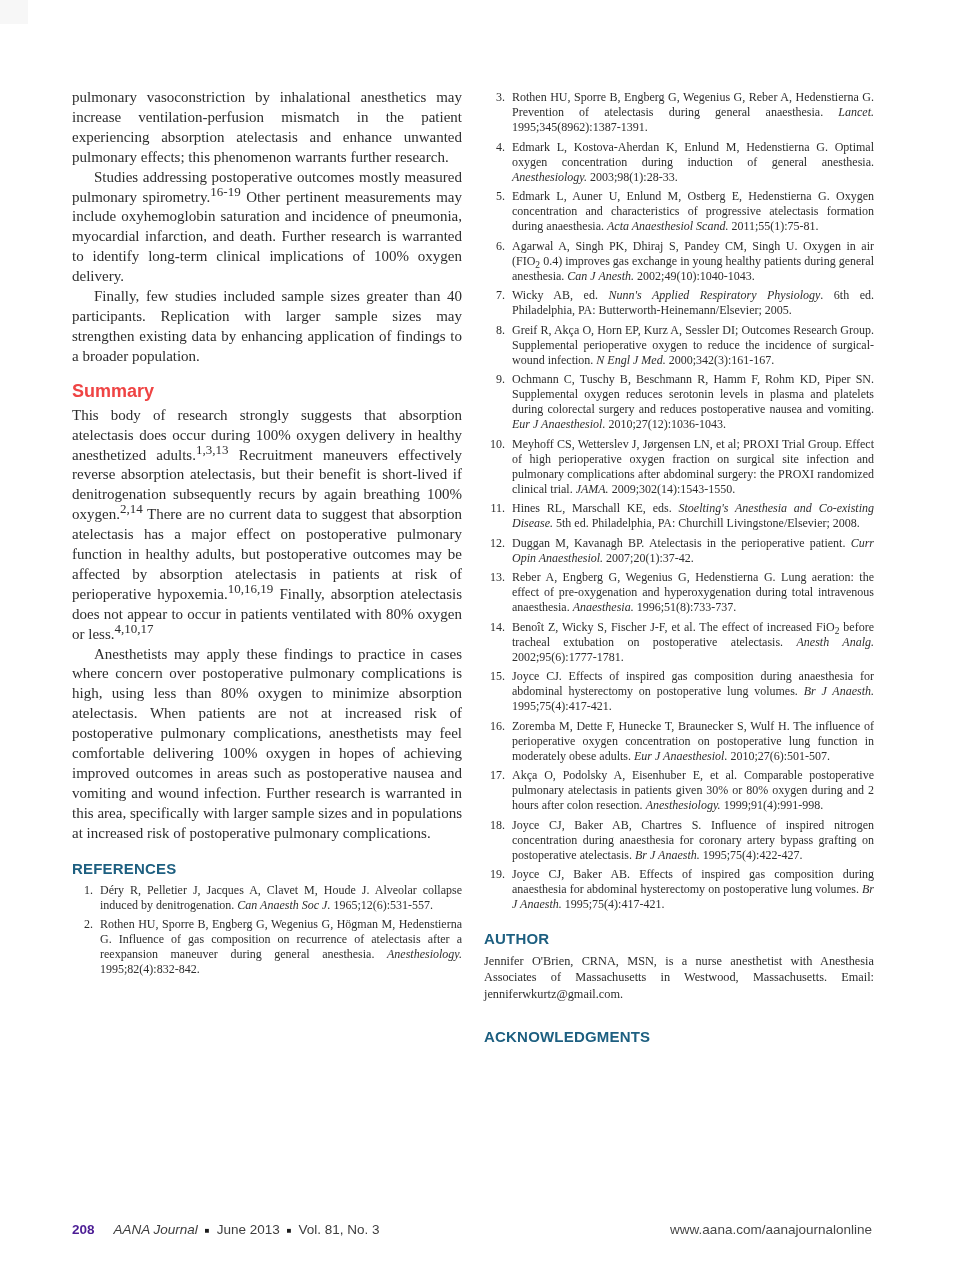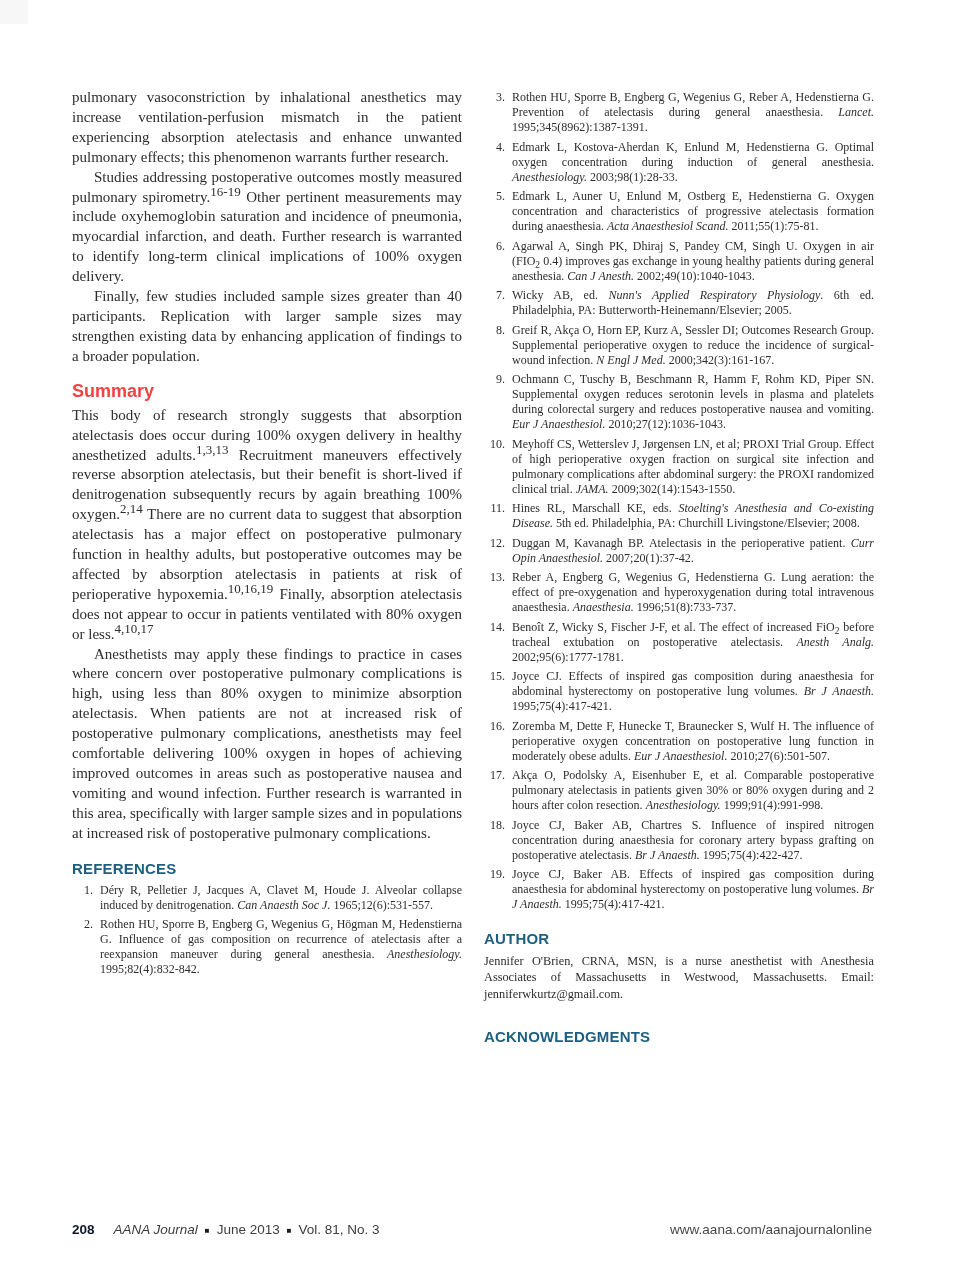--- a/index.html
+++ b/index.html
@@ -20,21 +20,21 @@
   .h-ack{margin-top:26px;margin-bottom:4px;}
   .ref{display:flex;margin-bottom:4.5px;font-size:12px;line-height:15px;text-align:justify;}
   .ref-num{flex:0 0 21px;text-align:right;margin-right:7px;}
   .ref-text{flex:1;}
   .ref-text i{font-style:italic;}
   .small-p{margin:0;font-size:12.3px;line-height:16.4px;text-align:justify;}
   .footer{position:absolute;left:72px;width:800px;top:1222px;display:flex;
           justify-content:space-between;align-items:baseline;
           font-family:"Liberation Sans",sans-serif;font-size:13.5px;color:#3d3d3d;}
   .footer-left{display:flex;align-items:baseline;gap:7px;}
-  .page-num{font-weight:bold;color:#0f172a;margin-right:12px;}
+  .page-num{font-weight:bold;color:#4c1d95;margin-right:12px;}
   .journal-name{font-style:italic;}
   .sep{font-size:8px;position:relative;top:-1px;color:#1b1b1b;}
   .footer-right{color:#474747;}
 </style>
 </head>
 <body>
 
 <div class="page">
   <div class="corner-artifact"></div>
 

